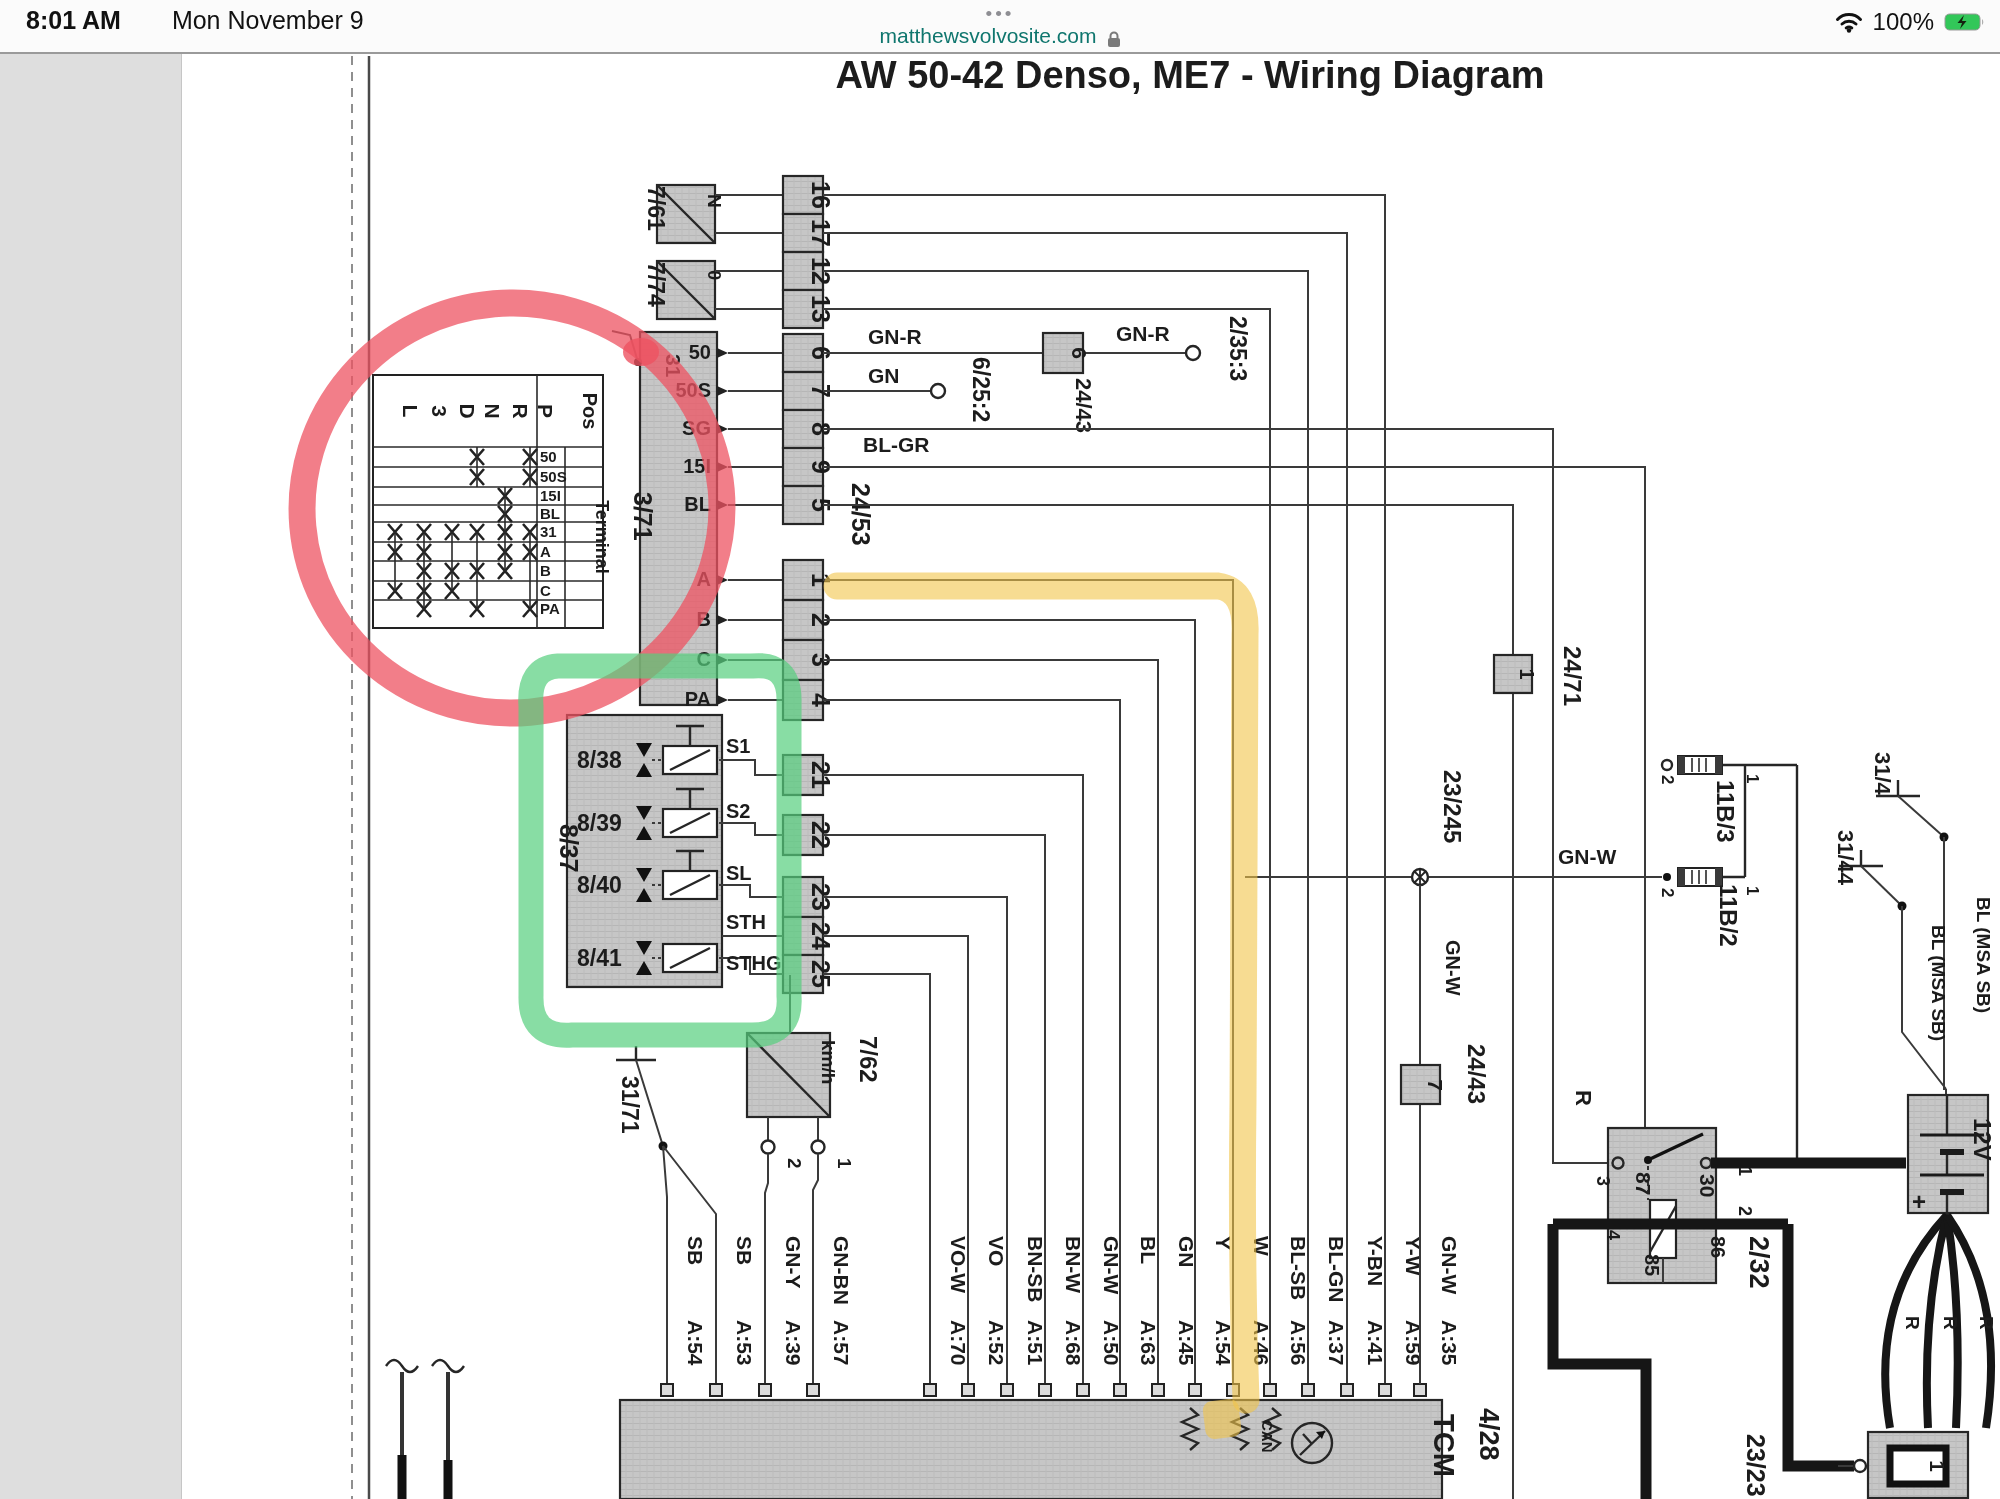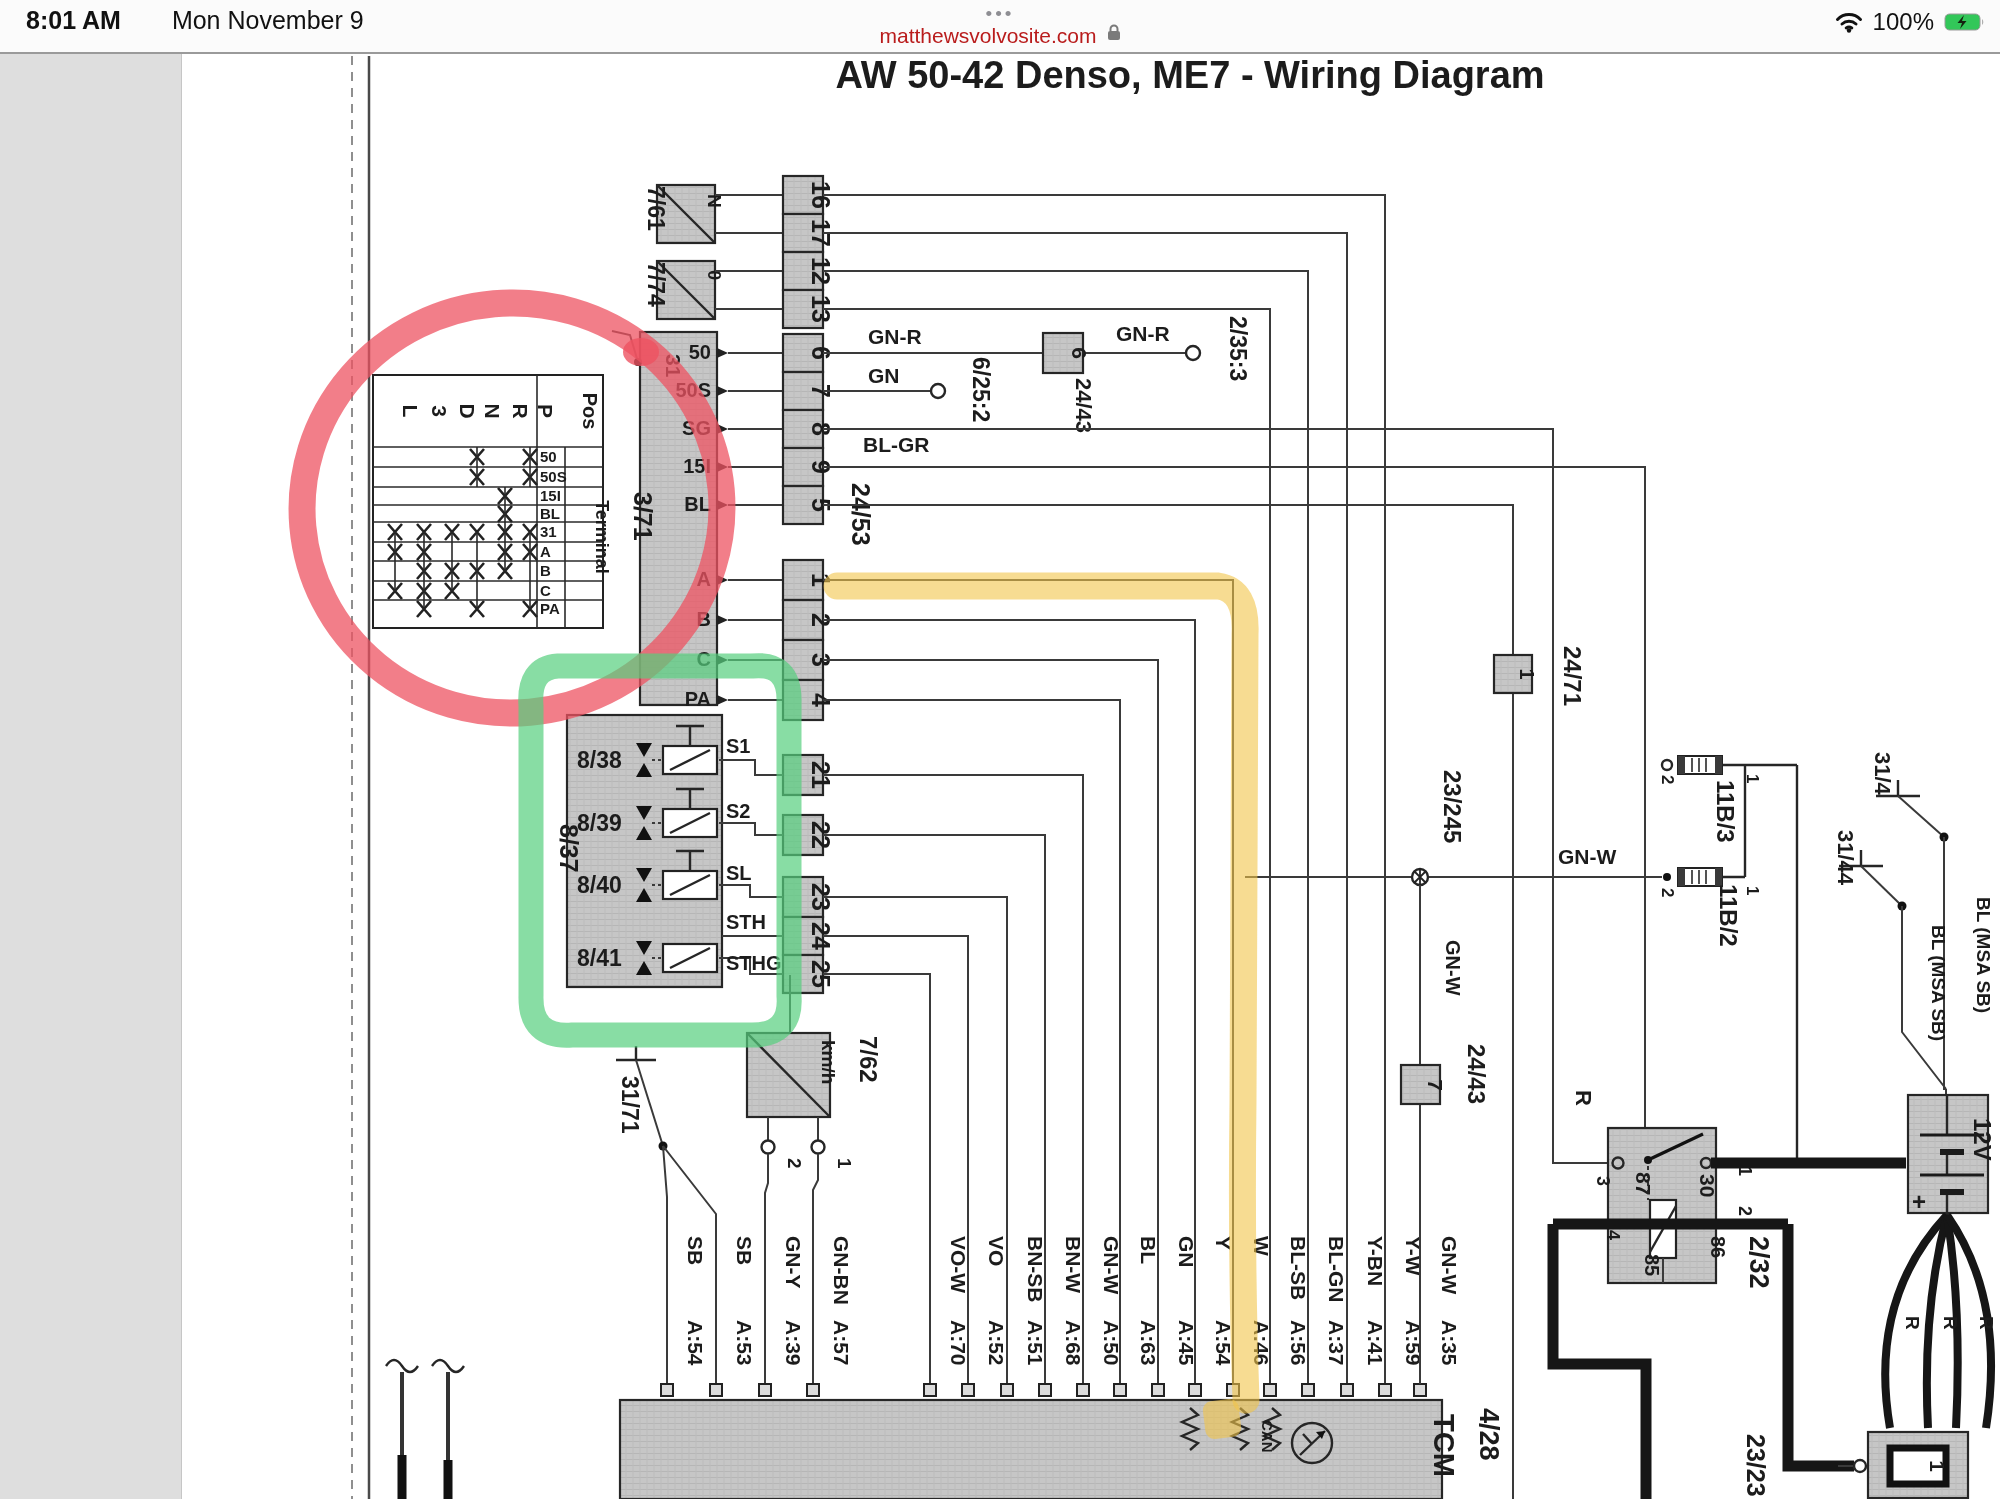--- a/index.html
+++ b/index.html
@@ -4,21 +4,21 @@
 <style>
   html,body{margin:0;padding:0}
   body{width:2000px;height:1499px;position:relative;overflow:hidden;background:#fff;
        font-family:"Liberation Sans",sans-serif;}
   
   .statusbar{position:absolute;top:0;left:0;width:2000px;height:53px;background:#fbfbfb;z-index:10;}
   .sb-left{position:absolute;left:26px;top:6px;font-size:25px;color:#111;}
   .sb-time{font-weight:bold;margin-right:44px;}
   .sb-center{position:absolute;left:0;right:0;top:0;text-align:center;}
   .sb-dots{font-size:19px;color:#8e8e93;letter-spacing:3px;line-height:20px;margin-top:4px;}
-  .sb-url{font-size:21px;color:#b91c1c;line-height:24px;display:inline-flex;align-items:flex-start;gap:10px;}
+  .sb-url{font-size:21px;color:#0f766e;line-height:24px;display:inline-flex;align-items:flex-end;gap:10px;}
   .sb-right{position:absolute;right:14px;top:8px;display:flex;align-items:center;gap:10px;font-size:24px;color:#111;}
   .divider{position:absolute;top:52px;left:0;width:2000px;height:2px;background:#9a9a9a;z-index:11;}
   .gray-margin{position:absolute;top:53px;left:0;width:181px;height:1446px;background:#dedede;border-right:1px solid #c6c6c6;z-index:1;}
   svg.diagram{position:absolute;top:0;left:0;z-index:2;}
   svg text{font-family:"Liberation Sans",sans-serif;fill:#1c1c1c;font-weight:bold;}
   .w{stroke:#3a3a3a;stroke-width:2;fill:none}
   .w2{stroke:#262626;stroke-width:2.4;fill:none}
   .thn{stroke:#2a2a2a;stroke-width:1.6;fill:none}
   .thk{stroke:#161616;stroke-width:11;fill:none}
   .thk2{stroke:#161616;stroke-width:8;fill:none}

